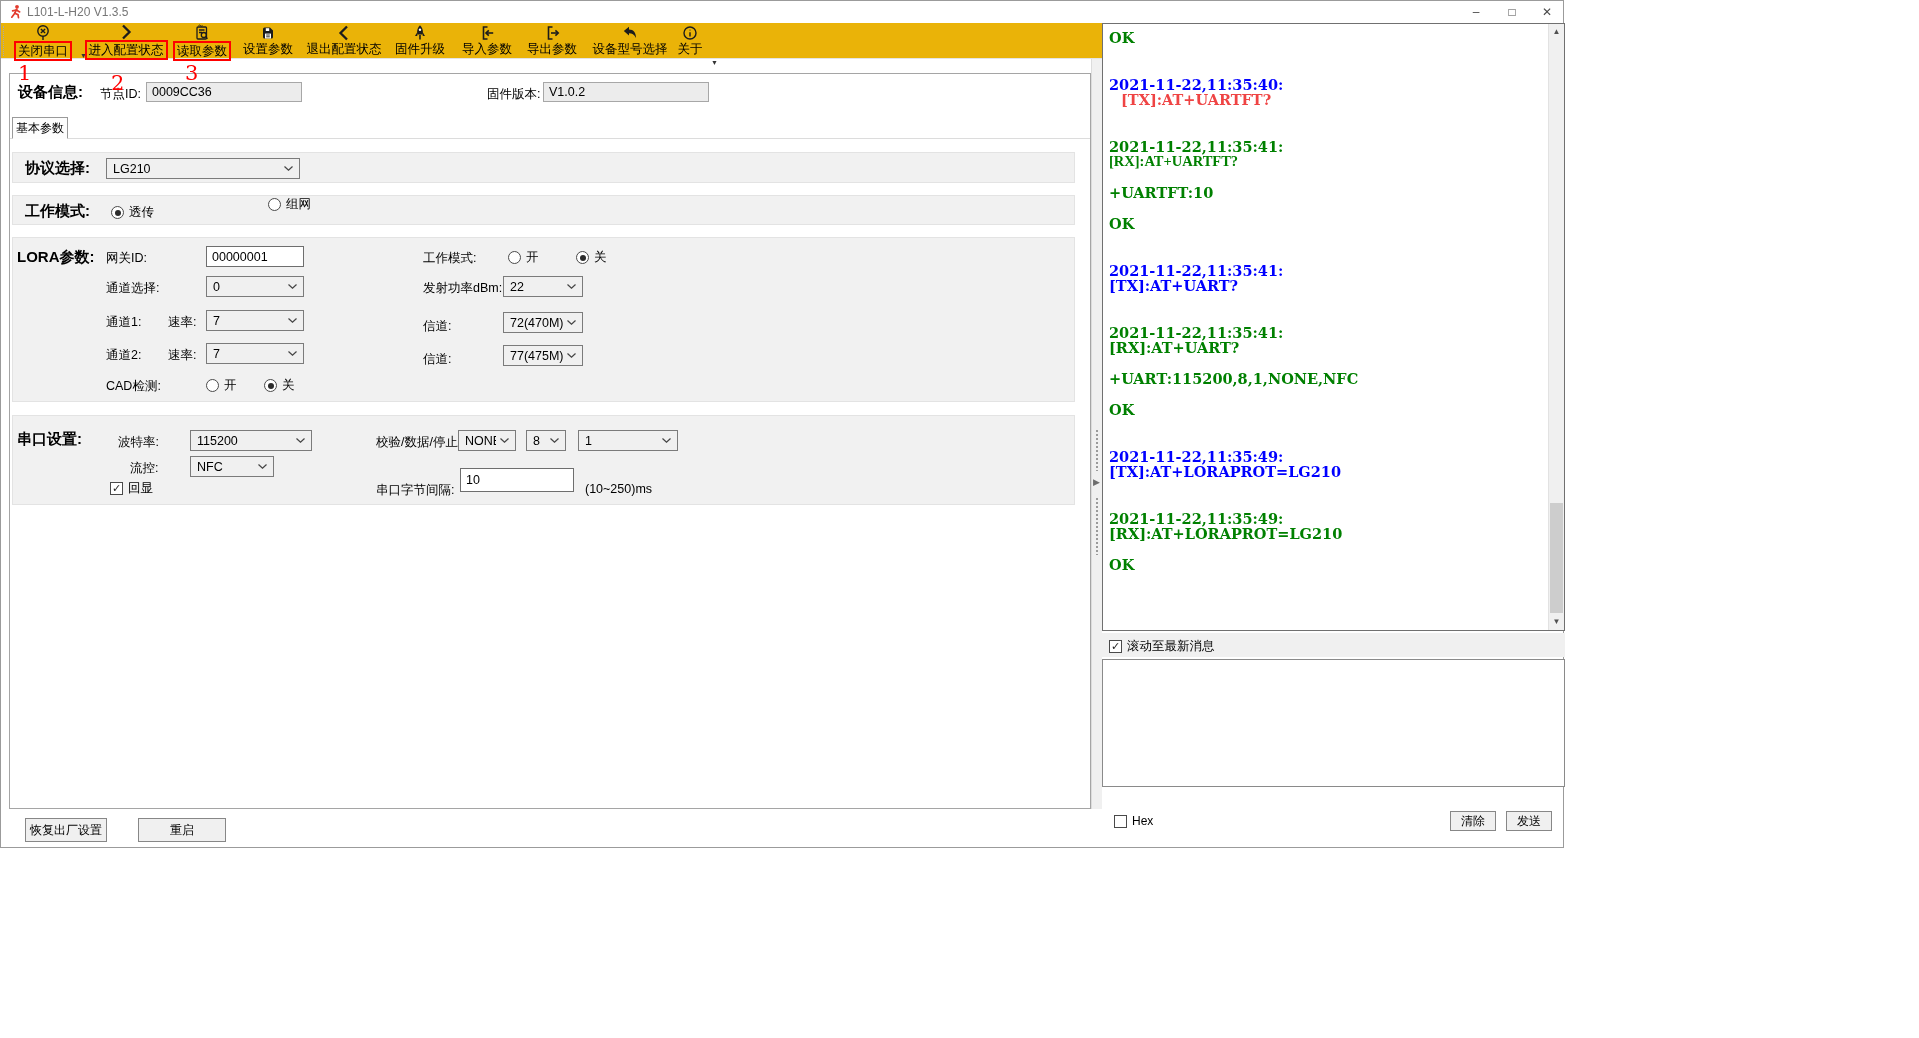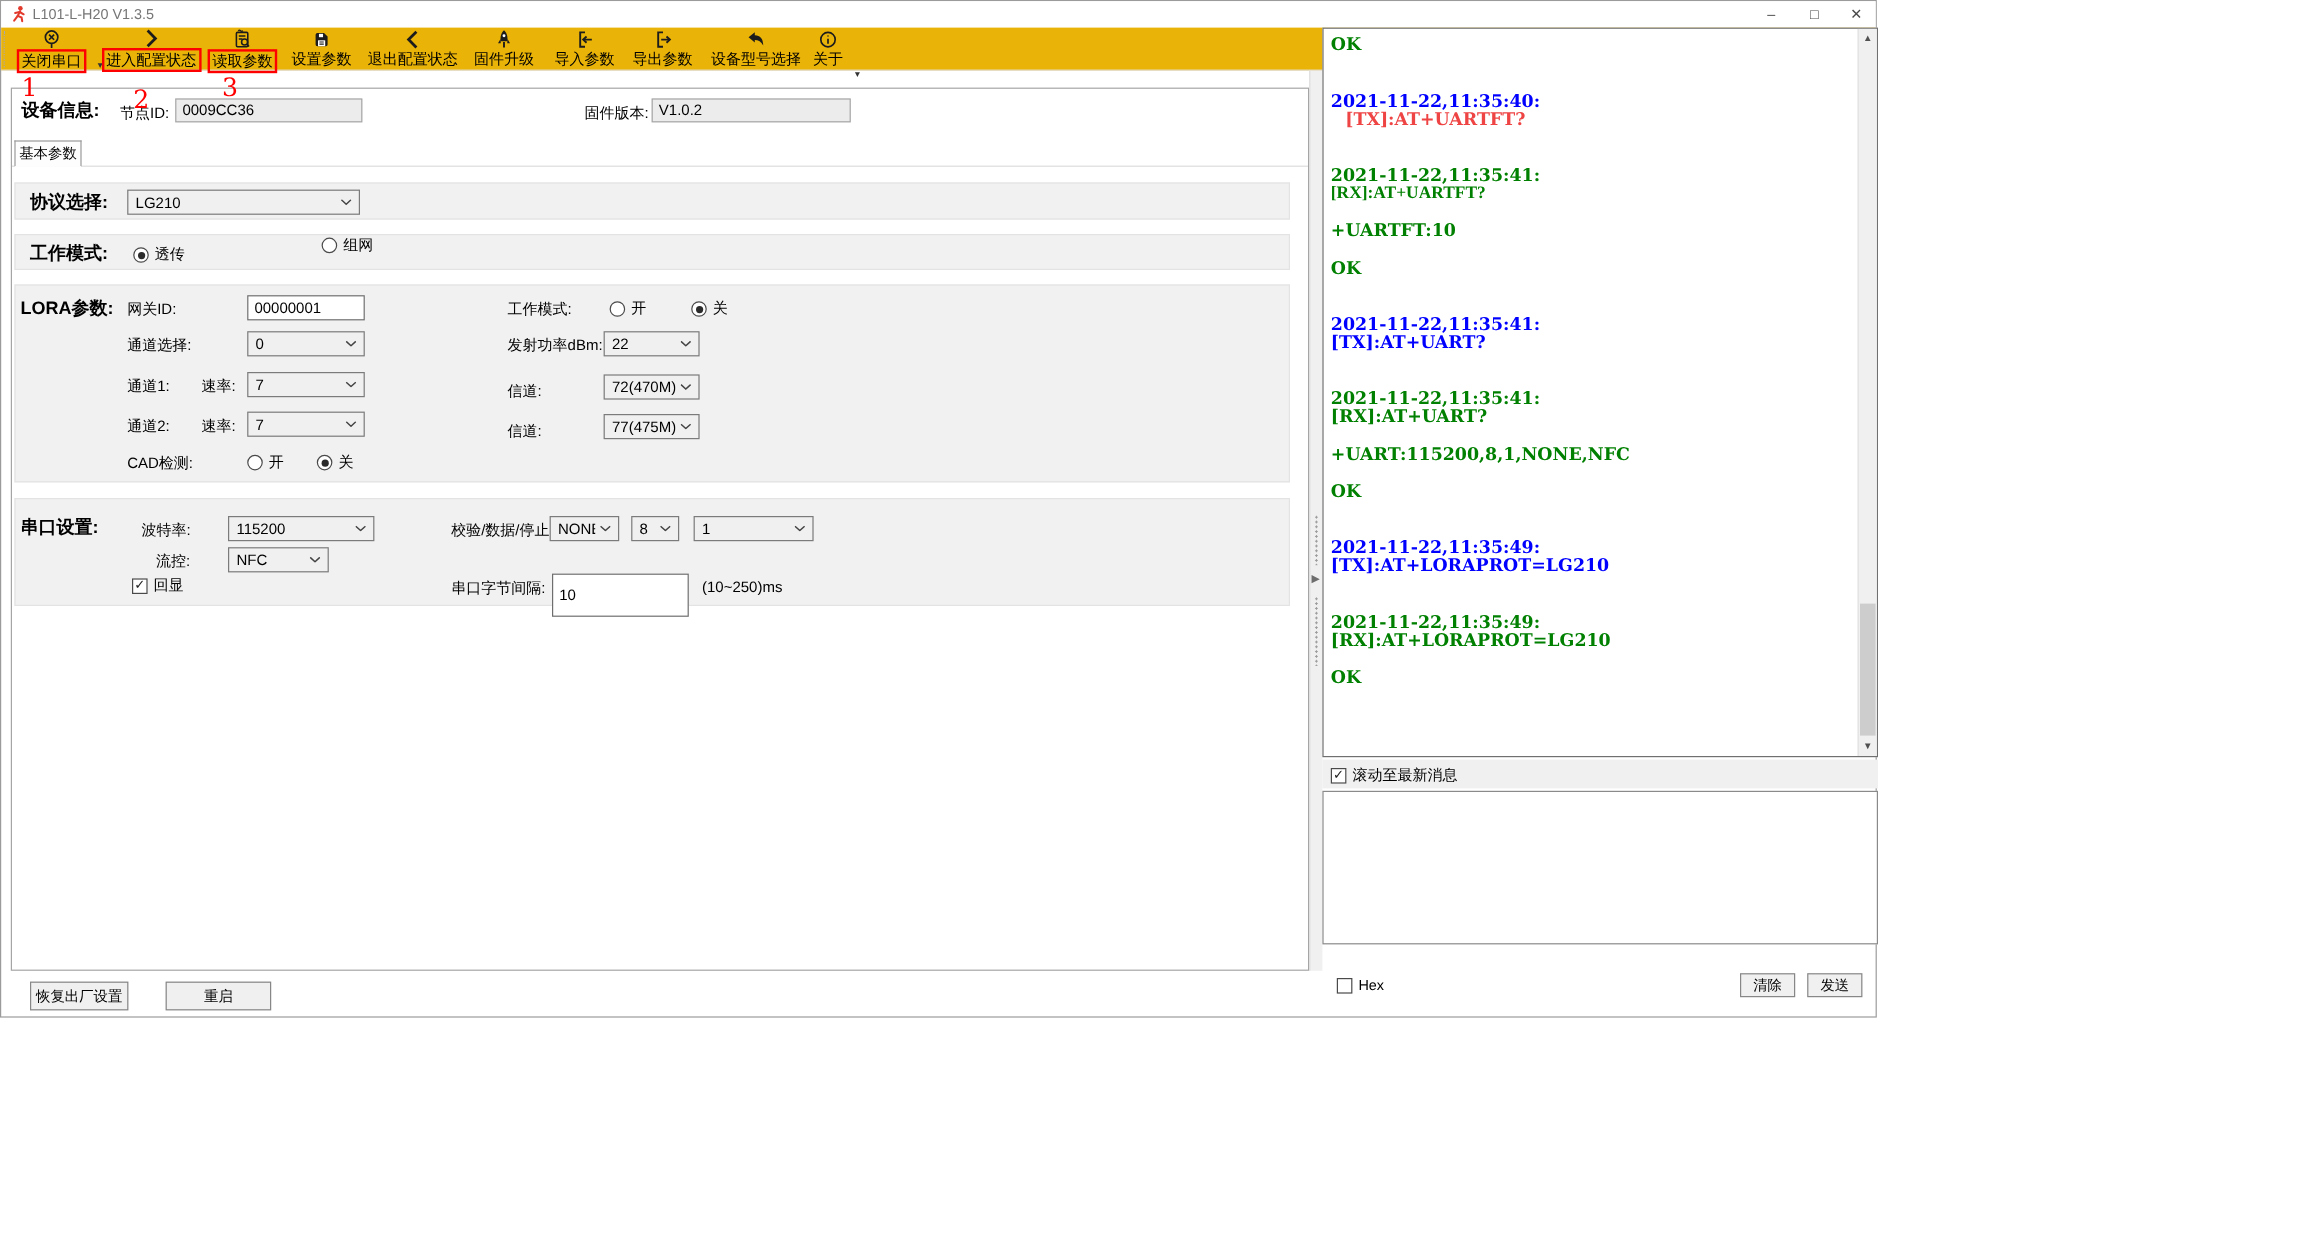--- a/index.html
+++ b/index.html
@@ -342,21 +342,21 @@
         <svg width="9" height="5" viewBox="0 0 9 5">
             <path d="M0.5 0.5 L4.5 4.2 L8.5 0.5" fill="none" stroke="#444" stroke-width="1.2"></path>
           </svg>
       </div>
 
       <div class="cb-wrap" style="left:97px;top:64px">
         <span class="cb">✓</span>
         <span>回显</span>
       </div>
       <span class="lbl" style="left:363px;top:66px">串口字节间隔:</span>
-      <div class="tbox" style="left:447px;top:62px;width:114px;height:36px">
+      <div class="tbox" style="left:447px;top:52px;width:114px;height:24px">
           <span>10</span>
         </div>
       <span class="lbl" style="left:572px;top:66px">(10~250)ms</span>
     </div>
   </div>
 
   <div class="btn" style="left:24px;top:817px;width:82px;height:24px">恢复出厂设置</div>
   <div class="btn" style="left:137px;top:817px;width:88px;height:24px">重启</div>
 
   <div class="splitter">

